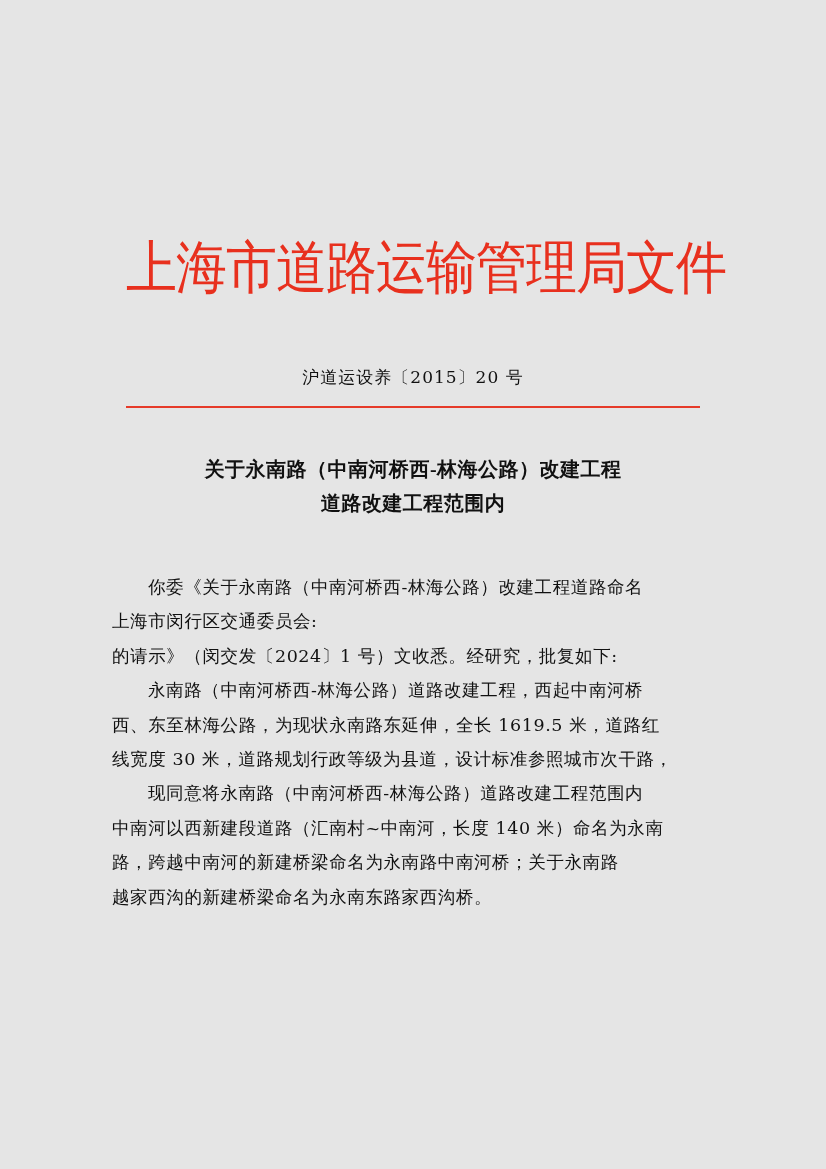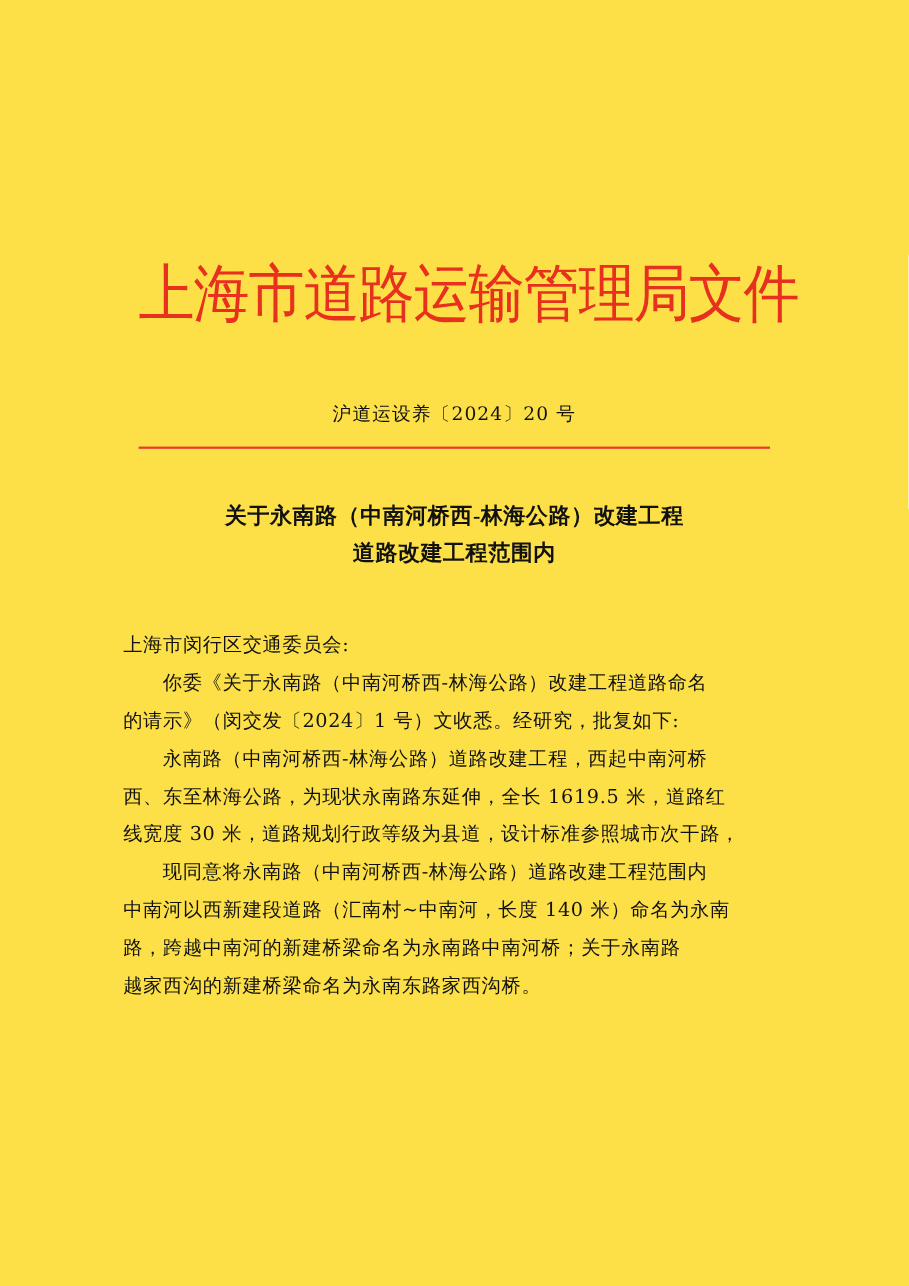--- a/index.html
+++ b/index.html
@@ -13,21 +13,21 @@
       position: relative;
       overflow: hidden;
       font-family: "DejaVu Serif", "Liberation Serif", serif;
       color: #111111;
     }
     .page {
       position: absolute;
       left: 0; top: 0;
       width: 826px;
       height: 1169px;
-      background: #fde047;
+      background: #e5e5e5;
     }
     .masthead {
       position: absolute;
       left: 126px;
       top: 228px;
       width: 574px;
       text-align: center;
       font-family: "DejaVu Serif", "Liberation Serif", serif;
       font-size: 51px;
       line-height: 72px;
@@ -83,33 +83,33 @@
     }
     .body-text .ind { padding-left: 36px; }
   </style>
 </head>
 <body>
 
 <div class="page">
 
   <div class="masthead" id="masthead" style="color: rgb(232, 48, 30);">上海市道路运输管理局文件</div>
 
-  <div class="docnum">沪道运设养〔2024〕20 号</div>
+  <div class="docnum">沪道运设养〔2015〕20 号</div>
 
   <div class="red-rule" id="rule" style="background: rgb(230, 59, 42);"></div>
 
   <div class="doc-title">
     <span class="line">关于永南路（中南河桥西-林海公路）改建工程</span>
     <span class="line">道路改建工程范围内</span>
   </div>
 
   <div class="body-text">
+    <span class="ln ind">你委《关于永南路（中南河桥西-林海公路）改建工程道路命名</span>
+
     <span class="ln">上海市闵行区交通委员会:</span>
-
-    <span class="ln ind">你委《关于永南路（中南河桥西-林海公路）改建工程道路命名</span>
     <span class="ln">的请示》（闵交发〔2024〕1 号）文收悉。经研究，批复如下:</span>
 
     <span class="ln ind">永南路（中南河桥西-林海公路）道路改建工程，西起中南河桥</span>
     <span class="ln">西、东至林海公路，为现状永南路东延伸，全长 1619.5 米，道路红</span>
     <span class="ln">线宽度 30 米，道路规划行政等级为县道，设计标准参照城市次干路，</span>
 
     <span class="ln ind">现同意将永南路（中南河桥西-林海公路）道路改建工程范围内</span>
     <span class="ln">中南河以西新建段道路（汇南村~中南河，长度 140 米）命名为永南</span>
     <span class="ln">路，跨越中南河的新建桥梁命名为永南路中南河桥；关于永南路</span>
     <span class="ln">越家西沟的新建桥梁命名为永南东路家西沟桥。</span>

